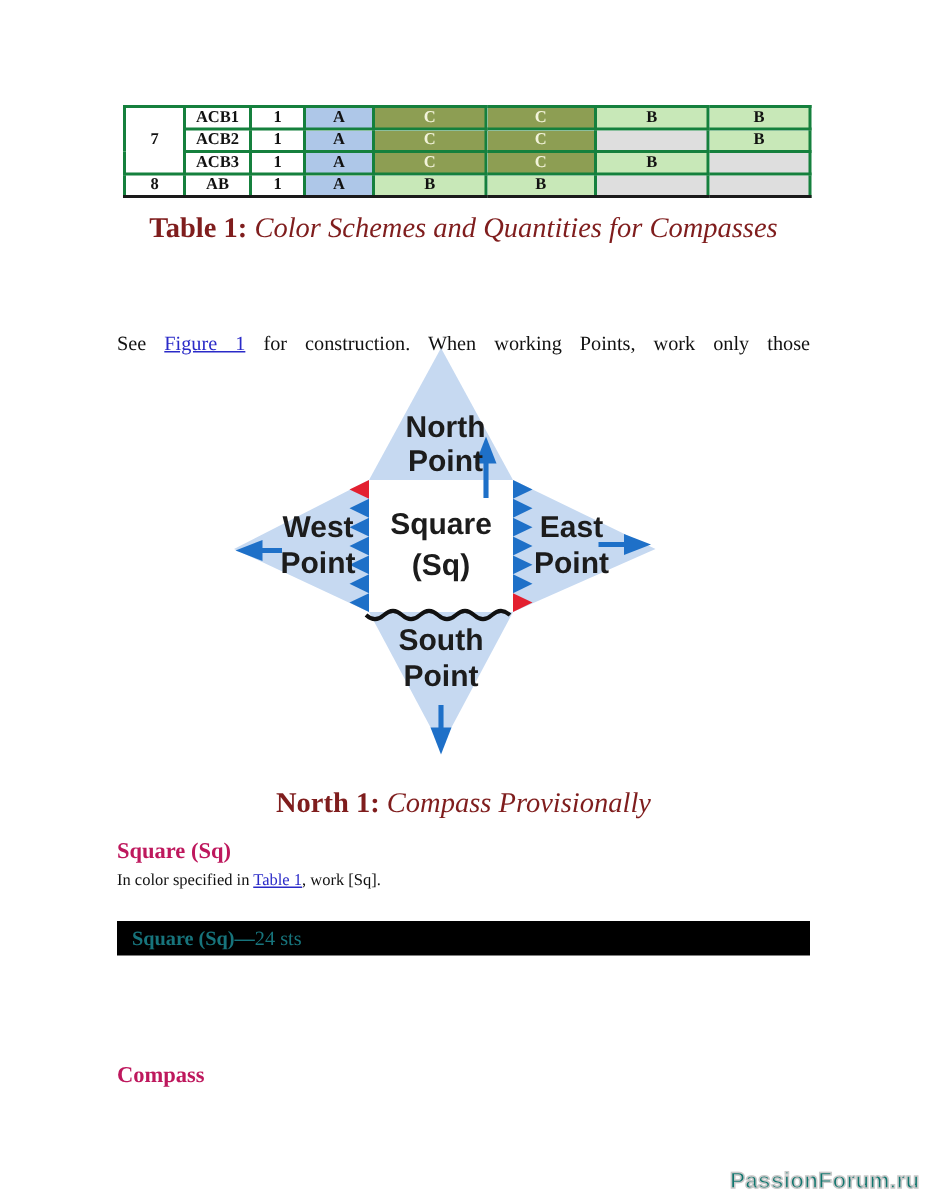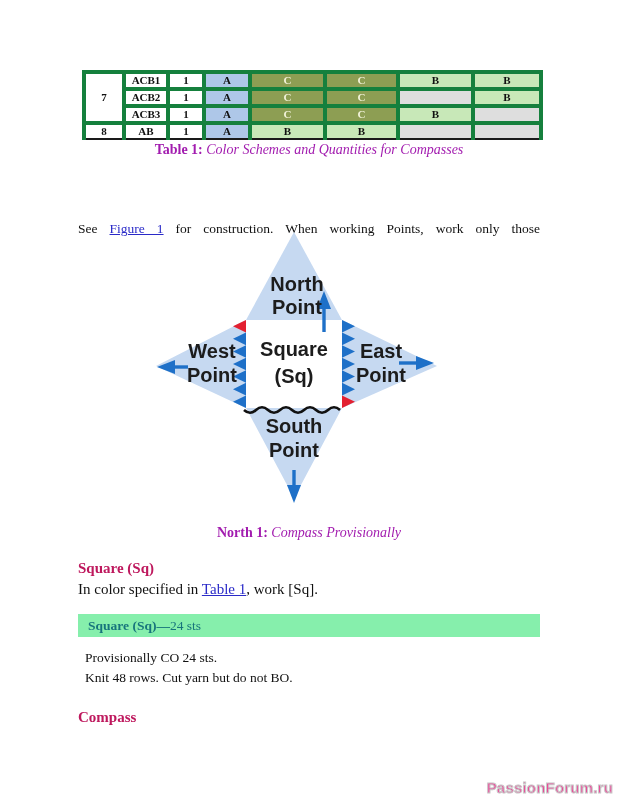--- a/index.html
+++ b/index.html
@@ -9,33 +9,33 @@
     font-family:"Liberation Serif", serif; color:#111; overflow:hidden;
   }
 
   
   .t1 {
     position:absolute; left:82px; top:70px; width:457px;
     border-collapse:collapse; table-layout:fixed;
     font-family:"Liberation Serif", serif;
   }
   .t1 td {
-    border:4px solid #15803d; height:14px; text-align:center; vertical-align:middle;
+    border:2px solid #15803d; height:14px; text-align:center; vertical-align:middle;
     font-size:11px; font-weight:bold; line-height:13px; overflow:hidden; white-space:nowrap;
   }
   .t1 tr.last td { border-top:2px solid #1a1a1a; }
   .t1 td.bottom-edge { border-bottom:2.5px solid #1a1a1a; }
   .t1 td.c-blue  { background:#aec7e8; }
   .t1 td.c-olive { background:#8d9e53; color:#f2f3da; }
   .t1 td.c-green { background:#c8e8b8; }
   .t1 td.c-gray  { background:#dedede; }
 
   .caption {
     position:absolute; left:78px; width:462px; text-align:center;
-    font-size:14px; color:#a21caf;
+    font-size:19px; color:#7f1d1d;
   }
   .caption .cap-label { font-weight:bold; }
   .caption .cap-text  { font-style:italic; }
   .caption-table { top:142px; }
   .caption-figure { top:525px; }
 
   
   .intro { position:absolute; left:78px; top:175px; width:462px; font-size:13.5px; line-height:19px; }
   .intro .l1 { text-align:justify; text-align-last:justify;margin-top:44px; }
   .intro .l2 { padding-left:20px; }
@@ -48,35 +48,35 @@
     fill:#1c1c1c; text-anchor:middle;
   }
 
   
   .section-heading {
     position:absolute; left:78px; font-size:15px; font-weight:bold; color:#be185d;
     font-family:"Liberation Serif", serif;
   }
   .h-square { top:560px; }
   .h-points { top:709px; }
-  .square-body { position:absolute; left:78px; top:581px; width:462px; font-size:15px; }
+  .square-body { position:absolute; left:78px; top:581px; width:462px; font-size:11px; }
 
   .box-header {
     position:absolute; left:78px; top:614px; width:462px; height:23px;
-    background:#86efac; line-height:23px; padding-left:10px;
+    background:#000000; line-height:23px; padding-left:10px;
     font-size:13.5px; color:#17747c;
   }
   .box-header .bh-bold { font-weight:bold; }
   .box-body { position:absolute; left:85px; top:648px; width:455px; font-size:13.5px; line-height:20px; }
 
   
   .watermark {
     position:absolute; right:5px; bottom:4px;
     font-family:"Liberation Sans", sans-serif; font-size:15px; font-weight:bold;
-    color:#ec4899; -webkit-text-stroke:1px #c9c9c9;
+    color:#0f766e; -webkit-text-stroke:1px #c9c9c9;
     text-shadow:0 0 1px #c9c9c9; letter-spacing:0.2px;
   }
 </style>
 </head>
 <body>
 
 <div class="page">
 
   <table class="t1">
     <colgroup>
@@ -205,21 +205,17 @@
     <span class="cap-label">North 1:</span>
     <span class="cap-text">Compass Provisionally</span>
   </div>
 
   <div class="section-heading h-square">Square (Sq)</div>
   <div class="square-body"><span>In color specified in </span><a class="doclink">Table 1</a><span>, work [Sq].</span></div>
 
   <div class="box-header">
     <span class="bh-bold">Square (Sq)—</span><span>24 sts</span>
   </div>
-  <div class="box-body">
-    <div>Provisionally CO 24 sts.</div>
-    <div>Knit 48 rows. Cut yarn but do not BO.</div>
-  </div>
 
   <div class="section-heading h-points">Compass</div>
 
   <div class="watermark">PassionForum.ru</div>
 </div>
 
 </body></html>

